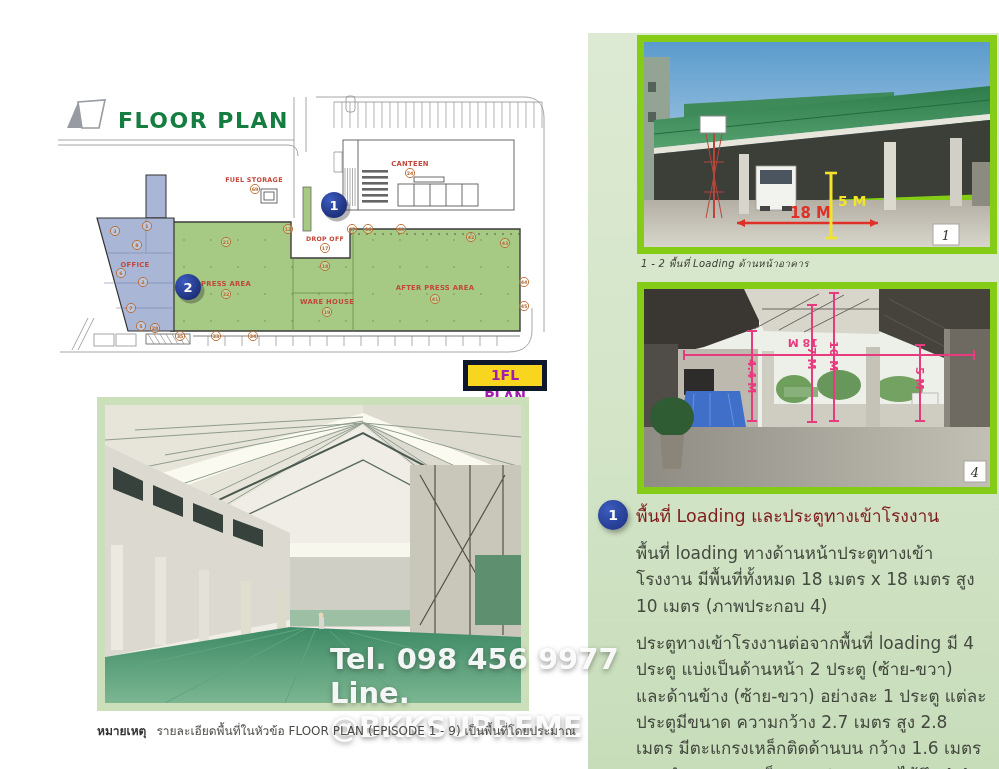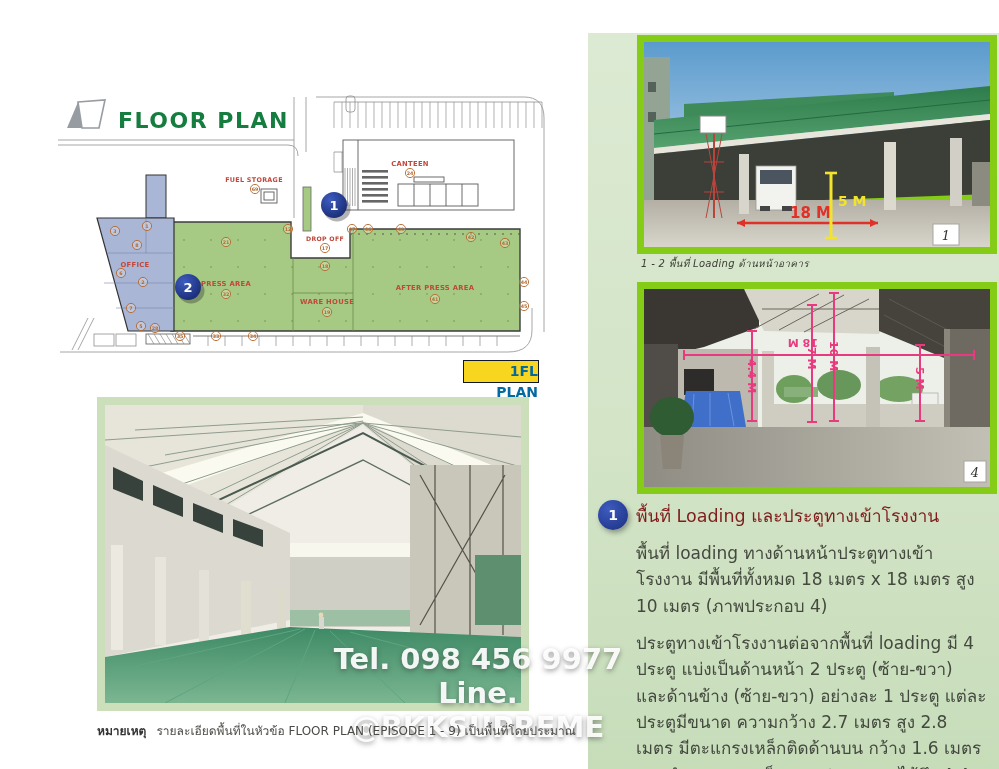--- a/index.html
+++ b/index.html
@@ -9,34 +9,34 @@
   .right-panel{position:absolute;left:588px;top:33px;width:411px;height:736px;
         background:linear-gradient(180deg,#dcead3 0%,#d3e4c7 55%,#c7ddba 100%);}
   
   .title-row{position:absolute;left:64px;top:52px;display:flex;align-items:flex-end;margin-top:45px;}
   .title-icon{width:46px;height:36px;margin-right:8px;}
   .page-title{font-size:22px;font-weight:bold;color:#157d3f;letter-spacing:1.5px;}
   
   .floorplan{position:absolute;left:58px;top:88px;width:508px;height:300px;}
   svg{font-family:"DejaVu Sans","Liberation Sans",sans-serif;}
   .plan-badge{position:absolute;left:463px;top:360px;width:74px;height:21px;background:#f8d51f;
-        border:1px solid #0f172a;color:#0369a1;font-weight:bold;font-size:14px;text-align:right;
+        border:5px solid #0f172a;color:#a21caf;font-weight:bold;font-size:14px;text-align:center;
         line-height:21px;}
   
   .photo-frame{position:absolute;background:#84cc16;padding:7px;box-sizing:border-box;}
   .pf1{left:637px;top:35px;width:360px;height:219px;}
   .pf2{left:637px;top:282px;width:360px;height:212px;}
   .pf3{left:97px;top:397px;width:432px;height:314px;padding:8px;background:#cbe0ba;}
   .photo-caption{position:absolute;left:641px;top:256px;font-size:10px;font-style:italic;
         color:#3c3c34;letter-spacing:.3px;}
   
   .note{position:absolute;left:97px;top:721px;width:480px;font-size:12px;color:#4a4a46;}
   .note b{margin-right:10px;color:#333;}
   
-  .watermark{position:absolute;left:322px;top:642px;width:312px;text-align:center;
+  .watermark{position:absolute;left:330px;top:642px;width:312px;text-align:left;
         color:rgba(255,255,255,.93);font-weight:bold;font-size:29px;line-height:1.18;
         text-shadow:0 2px 5px rgba(50,55,50,.5);pointer-events:none;}
   
   .section{position:absolute;left:598px;top:496px;width:396px;}
   .sec-badge{position:absolute;left:0;top:4px;width:30px;height:30px;border-radius:50%;
         background:radial-gradient(circle at 35% 30%,#3d5cc0,#1b2f7e);color:#fff;font-weight:bold;
         font-size:14px;text-align:center;line-height:30px;box-shadow:2px 3px 5px rgba(40,40,40,.4);}
   .sec-heading{margin:6px 0 10px 38px;font-size:17.5px;font-weight:normal;color:#7f1d1d;}
   .sec-body{margin-left:38px;width:352px;}
   .sec-body p{margin:0 0 11px 0;font-size:17px;line-height:1.55;color:#44493f;}

